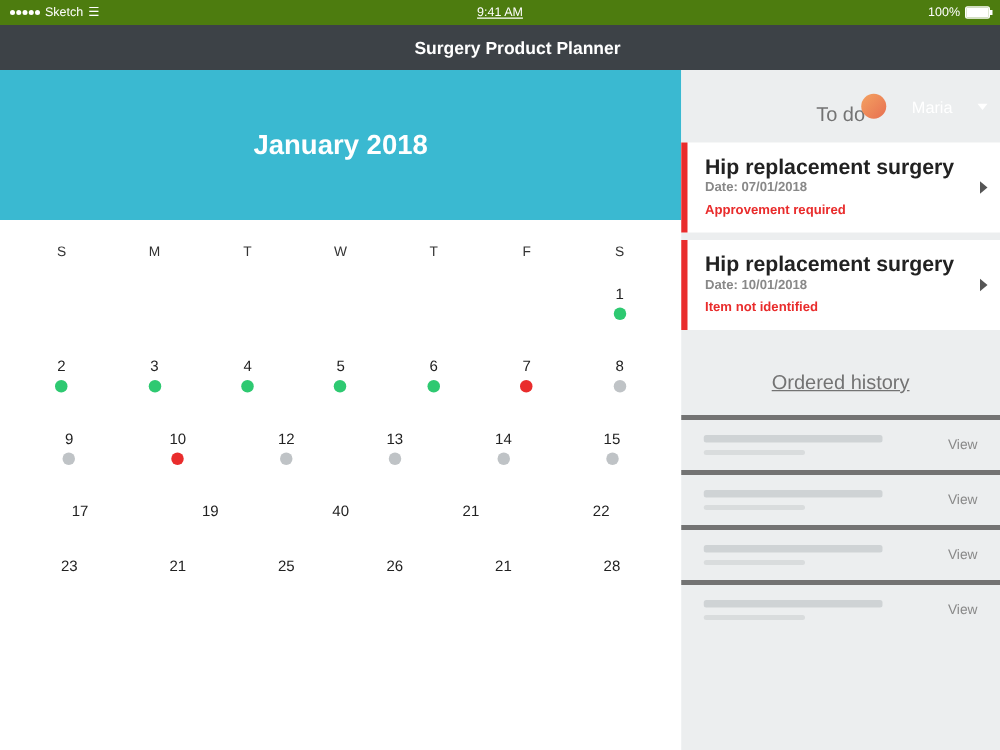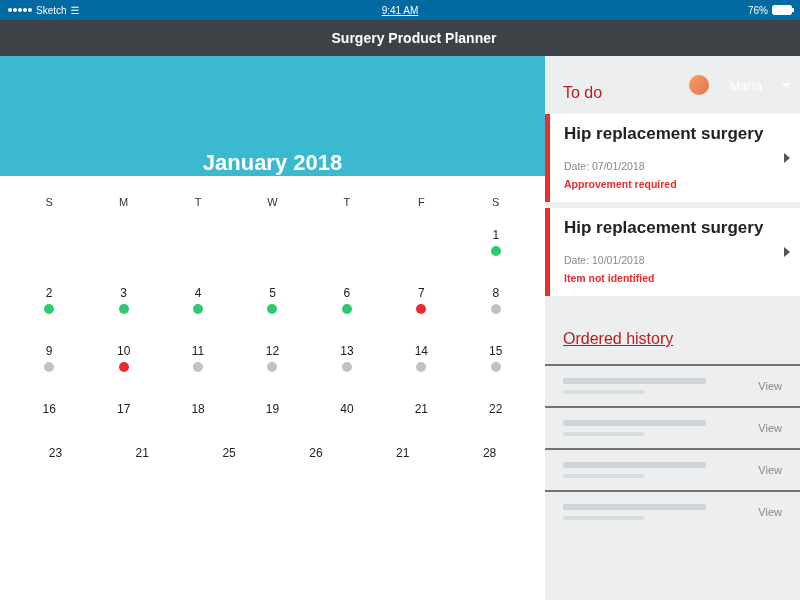--- a/index.html
+++ b/index.html
@@ -1,59 +1,59 @@
 <!DOCTYPE html>
 <html><head>
 <meta charset="utf-8">
 <style>
   * { box-sizing: border-box; margin: 0; padding: 0; }
   html, body { width: 800px; height: 600px; font-family: -apple-system, Helvetica, Arial, sans-serif; background:#fff; overflow:hidden;}
   
-  .status-bar { height:20px; background:#0369a1; color:#fff; display:flex; align-items:center; font-size:10px; padding:1px 8px; justify-content:space-between;}
+  .status-bar { height:20px; background:#4d7c0f; color:#fff; display:flex; align-items:center; font-size:10px; padding:1px 8px; justify-content:space-between;}
   .status-left, .status-right { display:flex; align-items:center; gap:4px;}
   .status-center { position:absolute; left:50%; transform:translateX(-50%); font-size:10px;text-decoration:underline;}
   .signal { display:flex; gap:1px; }
   .signal i { width:4px; height:4px; border-radius:50%; background:#fff; display:block;}
   .wifi { font-size:10px; }
   .batt { width:20px; height:10px; border:1px solid #fff; border-radius:2px; position:relative;}
   .batt:after { content:""; position:absolute; right:-3px; top:2px; width:2px; height:4px; background:#fff;}
   .batt i { display:block; width:100%; height:100%; background:#fff;}
   
   .app-header { height:36px; background:#3d4247; color:#fff; display:flex; align-items:center; justify-content:center; position:relative;}
   .app-title { font-weight:600; font-size:14px;margin-left:28px;}
   .user-menu { position:absolute; right:10px; top:50%; transform:translateY(-50%); display:flex; align-items:center; gap:20px; font-size:13px; cursor:pointer;margin-top:47px;}
   .avatar { width:20px; height:20px; border-radius:50%; background:linear-gradient(135deg,#f4a261,#e76f51); }
   .chev-down { width:0;height:0;border-left:4px solid transparent;border-right:4px solid transparent;border-top:5px solid #fff;}
   
   .main { display:flex; height:calc(600px - 56px); }
   .calendar-pane { width:545px; background:#fff; }
   .side-pane { width:255px; background:#eceeef; display:flex; flex-direction:column;}
   
-  .cal-header { height:120px; background:#3ab9d1; display:flex; align-items:flex-end; justify-content:center;}
+  .cal-header { height:120px; background:#3ab9d1; display:flex; align-items:center; justify-content:center;}
   .cal-title { color:#fff; font-size:22px; font-weight:700;}
   
   .week-row { display:flex; padding:20px 12px 10px 12px;}
   .week-row div { flex:1; text-align:center; font-size:11px; color:#333;}
   
   .dates { padding:0 12px;}
   .date-row { display:flex; }
   .date-cell { flex:1; text-align:center; padding:10px 0 20px 0; position:relative;}
   .date-num { font-size:12px; color:#222;}
   .dot { width:10px; height:10px; border-radius:50%; margin:4px auto 0 auto;}
   .dot.green { background:#2ec971;}
   .dot.red { background:#e92c2c;}
   .dot.gray { background:#bfc3c6;}
   
-  .section-title { font-size:16px; color:#b91c1c; padding:28px 18px 12px 18px;}
+  .section-title { font-size:16px; color:#737373; padding:28px 18px 12px 18px;text-align:center;}
   .todo-card { background:#fff; border-left:5px solid #e92c2c; padding:10px 14px 12px 14px; margin-bottom:6px; position:relative; cursor:pointer;}
   .todo-title { font-size:17px; font-weight:600; color:#222;}
-  .todo-date { font-size:10.5px; color:#888; margin-top:16px;}
+  .todo-date { font-size:10.5px; color:#888; margin-top:0;font-weight:bold;}
   .todo-alert { font-size:10.5px; color:#e92c2c; font-weight:600; margin-top:6px;}
   .chev-right { position:absolute; right:10px; top:50%; transform:translateY(-50%); width:0;height:0;border-top:5px solid transparent;border-bottom:5px solid transparent;border-left:6px solid #555;}
-  .history-item { padding:12px 18px; border-top:2px solid #737373; display:flex; align-items:center; justify-content:flex-start;}
+  .history-item { padding:12px 18px; border-top:4px solid #737373; display:flex; align-items:center; justify-content:flex-start;}
   .skel { flex:1; }
   .skel .bar1 { width:80%; height:6px; background:#cfd3d5; border-radius:2px; margin-bottom:6px;}
   .skel .bar2 { width:45%; height:4px; background:#d9dcdd; border-radius:2px;}
   .view-link { font-size:11px; color:#888; cursor:pointer; text-align:right; min-width:34px; margin-left:6px;}
   .history-wrap { margin-top:4px; }
 </style>
 </head>
 <body>
 
 <div class="status-bar">
@@ -63,21 +63,21 @@
         <i></i>
         <i></i>
         <i></i>
         <i></i>
       </span>
     <span>Sketch</span>
     <span class="wifi">☰</span>
   </div>
   <div class="status-center">9:41 AM</div>
   <div class="status-right">
-    <span>76%</span>
+    <span>100%</span>
     <span class="batt">
         <i></i>
       </span>
   </div>
 </div>
 
 <div class="app-header">
   <div class="app-title">Surgery Product Planner</div>
   <div class="user-menu">
     <span class="avatar"></span>
@@ -147,49 +147,39 @@
         <div class="date-row">
           <div class="date-cell">
             <div class="date-num">9</div>
             <div class="dot gray"></div>
           </div>
           <div class="date-cell">
             <div class="date-num">10</div>
             <div class="dot red"></div>
           </div>
           <div class="date-cell">
-            <div class="date-num">11</div>
-            <div class="dot gray"></div>
-          </div>
-          <div class="date-cell">
             <div class="date-num">12</div>
             <div class="dot gray"></div>
           </div>
           <div class="date-cell">
             <div class="date-num">13</div>
             <div class="dot gray"></div>
           </div>
           <div class="date-cell">
             <div class="date-num">14</div>
             <div class="dot gray"></div>
           </div>
           <div class="date-cell">
             <div class="date-num">15</div>
             <div class="dot gray"></div>
           </div>
         </div>
         <div class="date-row">
           <div class="date-cell">
-            <div class="date-num">16</div>
-          </div>
-          <div class="date-cell">
             <div class="date-num">17</div>
-          </div>
-          <div class="date-cell">
-            <div class="date-num">18</div>
           </div>
           <div class="date-cell">
             <div class="date-num">19</div>
           </div>
           <div class="date-cell">
             <div class="date-num">40</div>
           </div>
           <div class="date-cell">
             <div class="date-num">21</div>
           </div>

